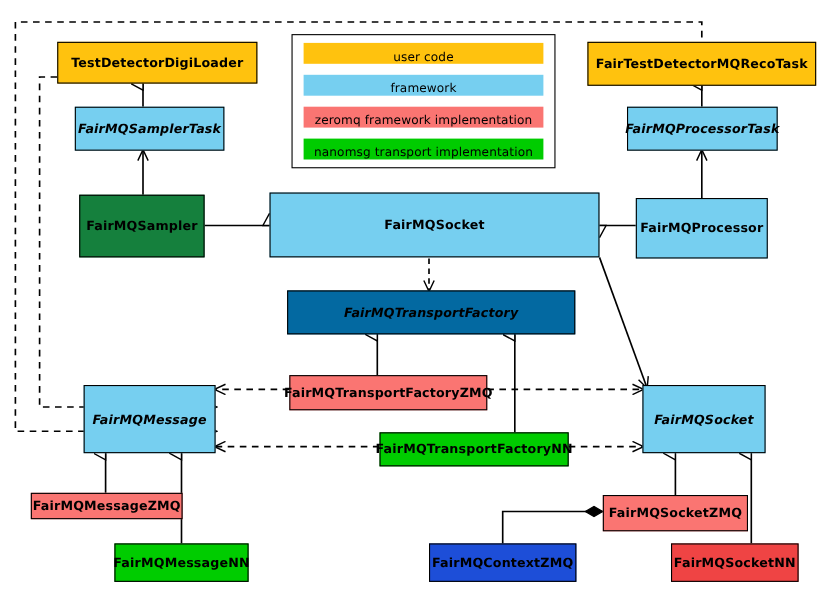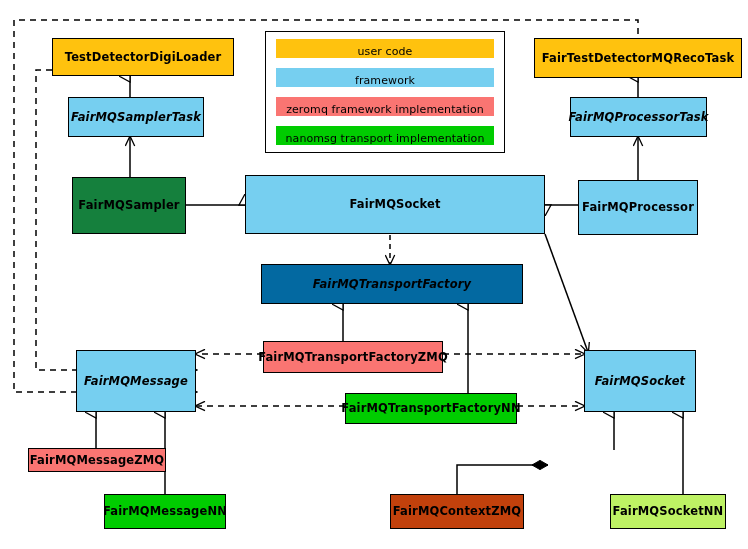--- a/index.html
+++ b/index.html
@@ -153,26 +153,29 @@
   </div>
 
   <div class="node" style="left:28px;top:448px;width:138px;height:24px;background:#FA7572;">
     <span>FairMQMessageZMQ</span>
   </div>
 
   <div class="node" style="left:104px;top:494px;width:122px;height:35px;background:#00CC00;">
     <span>FairMQMessageNN</span>
   </div>
 
+  <div class="node" style="left:548px;top:450px;width:132px;height:33px;background:#FA7572;">
+    <span>FairMQSocketZMQ</span>
+  </div>
 
-  <div class="node" style="left:610px;top:494px;width:116px;height:35px;background:#bef264;">
+  <div class="node" style="left:610px;top:494px;width:116px;height:35px;background:#ef4444;">
     <span>FairMQSocketNN</span>
   </div>
 
-  <div class="node" style="left:390px;top:494px;width:134px;height:35px;background:#c2410c;">
+  <div class="node" style="left:390px;top:494px;width:134px;height:35px;background:#1d4ed8;">
     <span>FairMQContextZMQ</span>
   </div>
 
   <div class="legend-box" style="left:265px;top:31px;width:240px;height:122px;">
     <div class="legend-row" style="background:#FFC20E;">
       <span>user code</span>
     </div>
     <div class="legend-row" style="background:#76CFF0;">
       <span>framework</span>
     </div>

